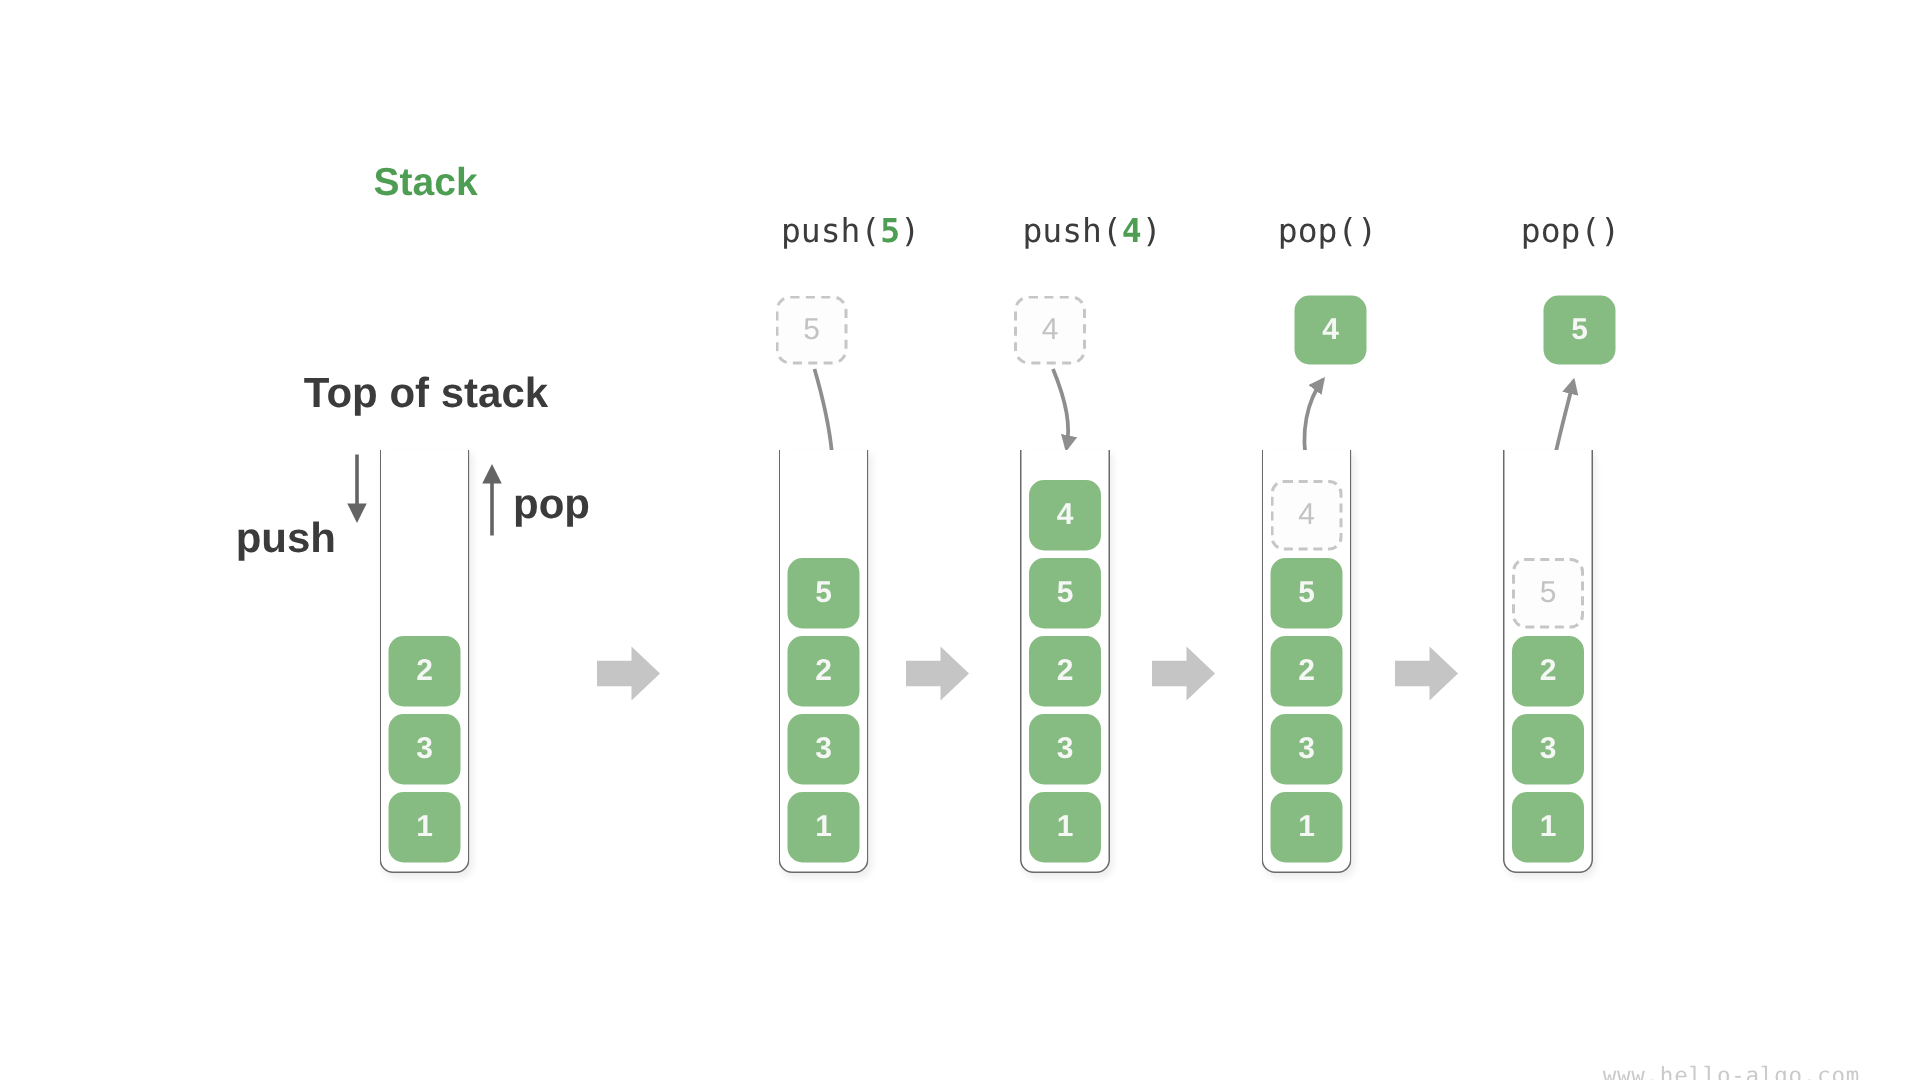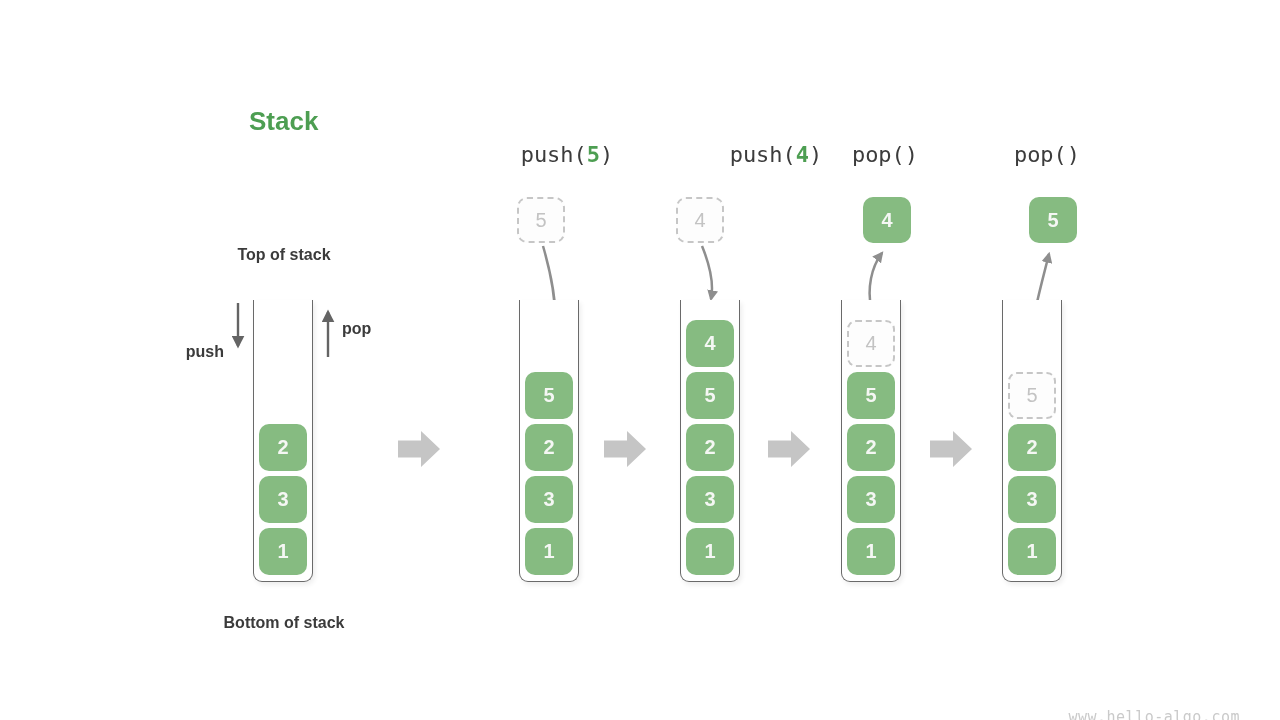--- a/index.html
+++ b/index.html
@@ -19,21 +19,21 @@
     font-family:"Liberation Sans", sans-serif;
   }
   .canvas{position:relative;width:1280px;height:720px;}
   .overlay{position:absolute;left:0;top:0;pointer-events:none;}
 
   .title{
     position:absolute;left:249px;top:106px;margin:0;
     font-size:26px;font-weight:bold;color:var(--green-accent,#4d9e52);
   }
   .lbl{
-    position:absolute;font-weight:bold;font-size:16px;color:var(--text-dark,#3b3b3b);
+    position:absolute;font-weight:bold;font-size:28px;color:var(--text-dark,#3b3b3b);
     white-space:nowrap;
   }
   .lbl-top{left:284px;top:246px;transform:translateX(-50%);}
   .lbl-bottom{left:284px;top:614px;transform:translateX(-50%);}
   .lbl-push{left:224px;top:320px;transform:translateX(-100%);margin-top:23px;}
   .lbl-pop{left:342px;top:320px;text-align:right;}
 
   .op{
     position:absolute;top:142px;transform:translateX(-50%);
     font-family:"DejaVu Sans Mono","Liberation Mono",monospace;
@@ -104,26 +104,25 @@
 
     <polygon points="398,440.5 421,440.5 421,431 440,449 421,467 421,457.5 398,457.5" fill="#c5c5c5"></polygon>
     <polygon points="604,440.5 627,440.5 627,431 646,449 627,467 627,457.5 604,457.5" fill="#c5c5c5"></polygon>
     <polygon points="768,440.5 791,440.5 791,431 810,449 791,467 791,457.5 768,457.5" fill="#c5c5c5"></polygon>
     <polygon points="930,440.5 953,440.5 953,431 972,449 953,467 953,457.5 930,457.5" fill="#c5c5c5"></polygon>
   </svg>
 
   <h1 class="title">Stack</h1>
 
   <div class="lbl lbl-top">Top of stack</div>
-  <div class="lbl lbl-bottom">Bottom of stack</div>
   <div class="lbl lbl-push">push</div>
   <div class="lbl lbl-pop">pop</div>
 
   <div class="op" style="left:567px"><span>push(</span><span class="arg">5</span><span>)</span></div>
-  <div class="op" style="left:776px"><span>push(</span><span class="arg">4</span><span>)</span></div>
+  <div class="op" style="left:728px"><span>push(</span><span class="arg">4</span><span>)</span></div>
   <div class="op" style="left:885px"><span>pop()</span></div>
   <div class="op" style="left:1047px"><span>pop()</span></div>
 
   <div class="float dashed" style="left:517px">
       <span>5</span>
     </div>
   <div class="float dashed" style="left:676px">
       <span>4</span>
     </div>
   <div class="float green" style="left:863px">

